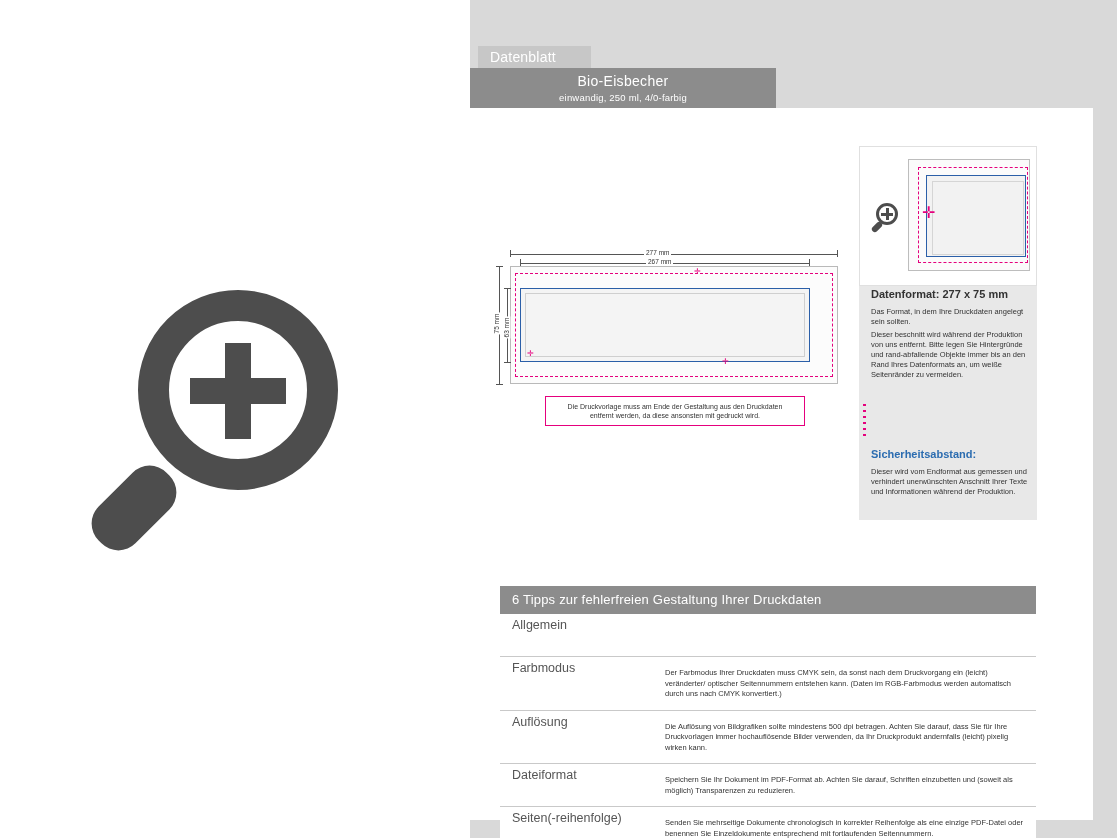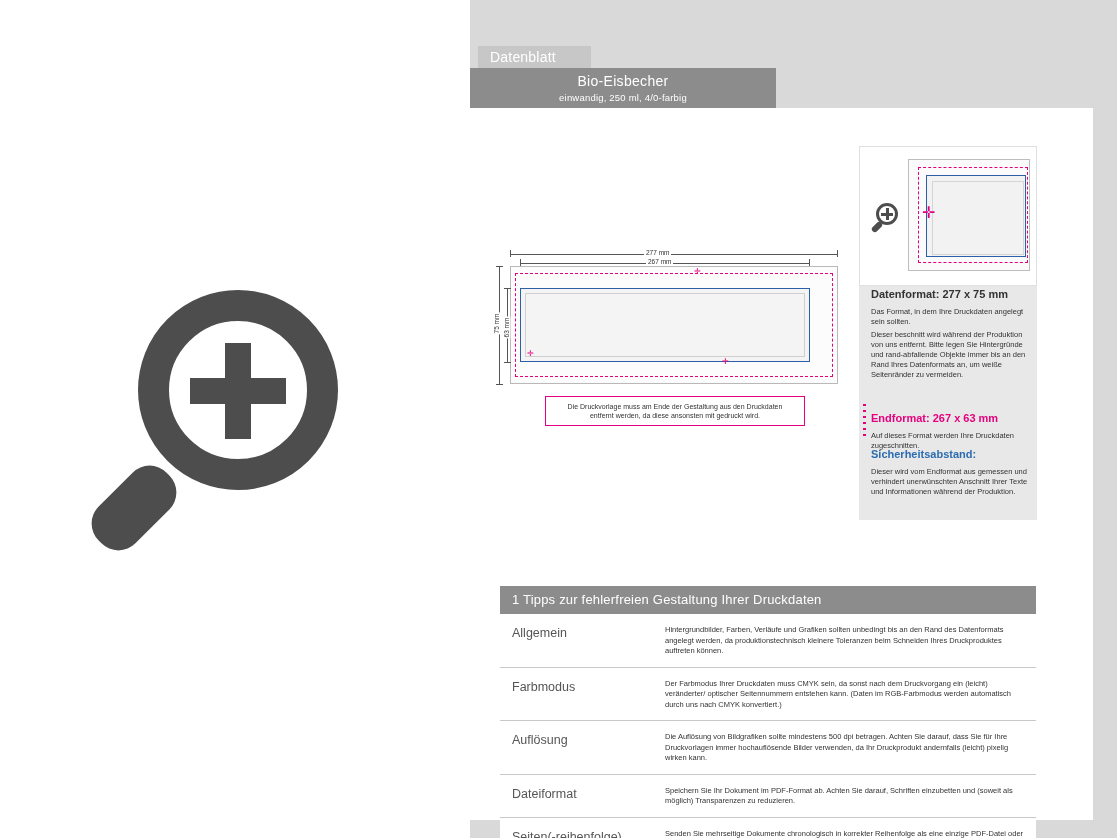--- a/index.html
+++ b/index.html
@@ -350,21 +350,21 @@
     border-bottom: 1px solid #c9c9c9;
     min-height: 42px;
     background: #fff;
   }
   .tips-row:first-of-type { border-top: none; }
   .tips-term {
     width: 165px;
     flex: 0 0 165px;
     font-size: 12.5px;
     color: #555;
-    padding: 12px 0 10px 12px;
+    padding: 4px 0 10px 12px;
     box-sizing: border-box;
   }
   .tips-desc {
     flex: 1;
     font-size: 7.5px;
     line-height: 10.5px;
     color: #333;
     padding: 11px 10px 10px 0;
     box-sizing: border-box;
   }
@@ -454,36 +454,31 @@
 
   <div class="tick-pink-col">
     <span></span>
       <span></span>
       <span></span>
       <span></span>
       <span></span>
       <span></span>
   </div>
 
-  <div class="info-text" style="top:412px;">
-    <div class="info-h pink">Endformat: 267 x 63 mm</div>
-    <div class="info-p">Auf dieses Format werden Ihre Druckdaten zugeschnitten.</div>
-  </div>
 
   <div class="info-text" style="top:448px;">
     <div class="info-h blue">Sicherheitsabstand:</div>
     <div class="info-p">Dieser wird vom Endformat aus gemessen und verhindert unerwünschten Anschnitt Ihrer Texte und Informationen während der Produktion.</div>
   </div>
 
   <div class="tips">
-    <div class="tips-header">1 Tipps zur fehlerfreien Gestaltung Ihrer Druckdaten</div>
+    <div class="tips-header">6 Tipps zur fehlerfreien Gestaltung Ihrer Druckdaten</div>
 
     <div class="tips-row">
       <div class="tips-term">Allgemein</div>
-      <div class="tips-desc">Hintergrundbilder, Farben, Verläufe und Grafiken sollten unbedingt bis an den Rand des Datenformats angelegt werden, da produktionstechnisch kleinere Toleranzen beim Schneiden Ihres Druckproduktes auftreten können.</div>
     </div>
     <div class="tips-row">
       <div class="tips-term">Farbmodus</div>
       <div class="tips-desc">Der Farbmodus Ihrer Druckdaten muss CMYK sein, da sonst nach dem Druckvorgang ein (leicht) veränderter/ optischer Seitennummern entstehen kann. (Daten im RGB-Farbmodus werden automatisch durch uns nach CMYK konvertiert.)</div>
     </div>
     <div class="tips-row">
       <div class="tips-term">Auflösung</div>
       <div class="tips-desc">Die Auflösung von Bildgrafiken sollte mindestens 500 dpi betragen. Achten Sie darauf, dass Sie für Ihre Druckvorlagen immer hochauflösende Bilder verwenden, da Ihr Druckprodukt andernfalls (leicht) pixelig wirken kann.</div>
     </div>
     <div class="tips-row">

